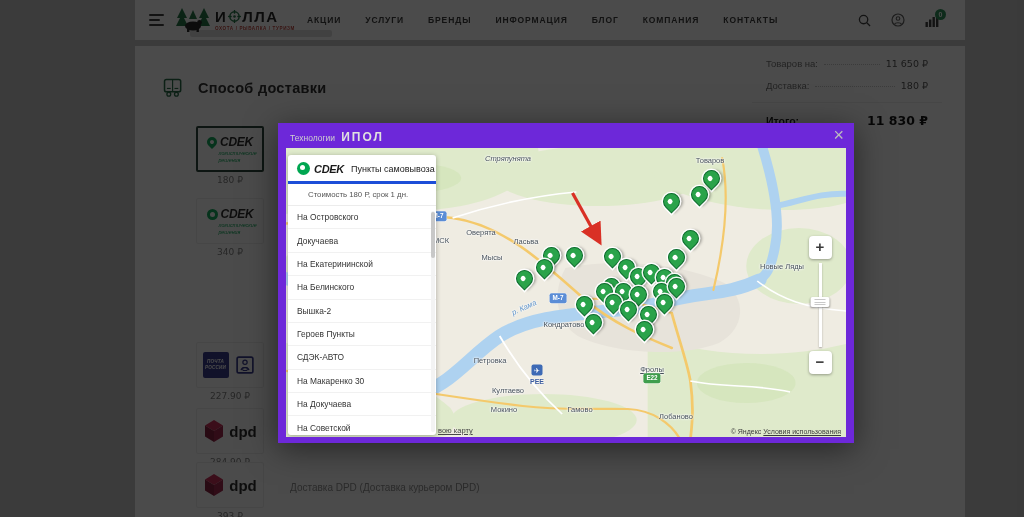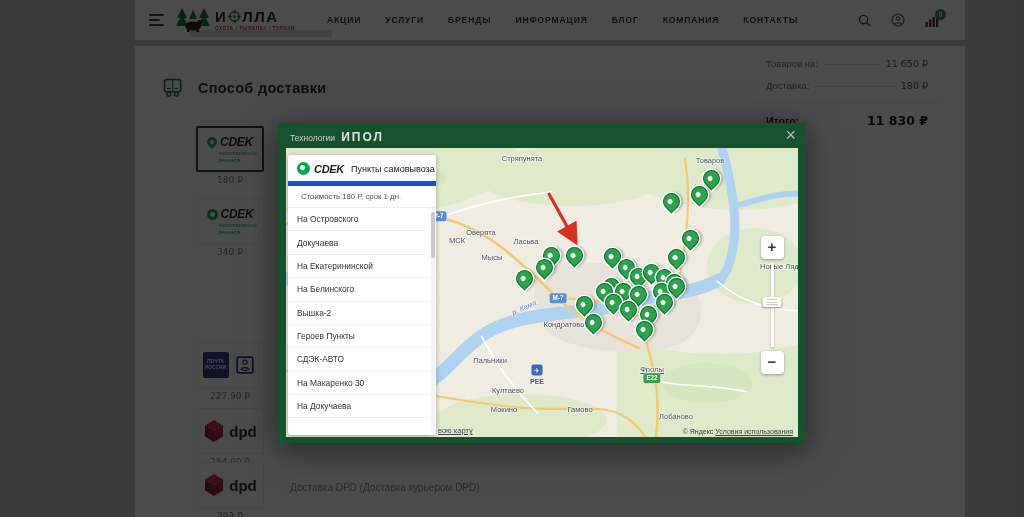--- a/index.html
+++ b/index.html
@@ -8,21 +8,21 @@
 
   
   header{position:absolute;left:135px;top:0;width:830px;height:40px;background:#fff;
          display:flex;align-items:center;z-index:1}
   .burger{margin:0 12px 0 14px;display:flex;flex-direction:column;gap:3px;cursor:pointer}
   .burger i{display:block;width:15px;height:2px;background:#333;border-radius:1px}
   .burger i:nth-child(2){width:11px}
   .logo{display:flex;align-items:center;gap:5px;cursor:pointer}
   .logo-title{font-weight:800;font-size:15px;letter-spacing:1.5px;color:#141414;display:flex;align-items:center;gap:1px;line-height:1}
   .logo-sub{font-size:4.6px;font-weight:700;color:#b9342c;letter-spacing:.6px;margin-top:2px}
-  nav{display:flex;gap:24px;margin-left:32px}
+  nav{display:flex;gap:24px;margin-left:12px}
   nav span{font-size:8.5px;font-weight:700;letter-spacing:.9px;color:#2d2d2d;cursor:pointer;white-space:nowrap}
   .hicons{margin-left:auto;margin-right:26px;display:flex;align-items:center;gap:20px}
   .hicon{position:relative;cursor:pointer;display:flex}
   .hbadge{position:absolute;right:-7px;top:-5px;width:11px;height:11px;border-radius:50%;
           background:#1e8a4e;color:#fff;font-size:7px;font-weight:700;line-height:11px;text-align:center}
 
   
   main{position:absolute;left:135px;top:46px;width:830px;height:471px;background:#fff;z-index:1}
   .dim-bar{position:absolute;left:55px;top:-16px;width:142px;height:7px;background:rgba(0,0,0,.14);border-radius:2px}
   .section-title{position:absolute;left:28px;top:32px;display:flex;align-items:center;gap:12px}
@@ -57,21 +57,21 @@
   .srow{display:flex;align-items:baseline;font-size:9.5px;color:#6b6b6b;margin-bottom:11px}
   .srow .leader{flex:1;border-bottom:1px dotted #c4c4c4;margin:0 6px;transform:translateY(-2px)}
   .srow .sval{color:#4a4a4a;font-family:"DejaVu Sans","Liberation Sans",sans-serif}
   .sdivider{border-top:1px solid #ededed;margin:10px -14px 10px -14px}
   .stotal{display:flex;justify-content:space-between;align-items:baseline}
   .stotal .tl{font-size:10.5px;font-weight:800;color:#111}
   .stotal .tv{font-size:12.5px;font-weight:800;color:#000;font-family:"DejaVu Sans","Liberation Sans",sans-serif}
 
   
   .overlay{position:absolute;inset:0;background:rgba(8,8,8,.73);z-index:5}
-  .modal{position:absolute;left:278px;top:123px;width:528px;height:320px;background:#14532d;z-index:10;
+  .modal{position:absolute;left:278px;top:123px;width:576px;height:320px;background:#6d28d9;z-index:10;
          box-shadow:0 6px 30px rgba(0,0,0,.5)}
   .wm{position:absolute;top:7px;left:12px;font-size:8.5px;color:#cfcfcf;display:flex;align-items:baseline;gap:6px}
   .wm b{font-size:12px;font-weight:800;letter-spacing:2px;color:#e0e0e0}
   .modal-close{position:absolute;top:3px;right:10px;font-size:18px;color:#bdbdbd;cursor:pointer;line-height:1}
 
   .map{position:absolute;left:8px;right:8px;top:25px;bottom:6px;background:#efece2;overflow:hidden;cursor:grab}
   .map-bg{position:absolute;inset:0;width:100%;height:100%}
   .map-layer{position:absolute;inset:0}
   .maplabel{position:absolute;transform:translate(-50%,0);font-size:7.5px;color:#46505a;white-space:nowrap;
             text-shadow:0 0 2px #fff,0 0 2px #fff,0 0 3px #fff}
@@ -100,21 +100,21 @@
   .map-attr{position:absolute;right:5px;bottom:2px;font-size:7px;color:#3c3c3c;z-index:5;white-space:nowrap}
   .map-attr u{cursor:pointer}
   .partial-link{position:absolute;left:152px;bottom:2px;font-size:7.5px;color:#474747;text-decoration:underline;z-index:5;cursor:pointer}
 
   
   .panel{position:absolute;left:2px;top:7px;width:148px;height:280px;background:#fff;border-radius:3px;
          box-shadow:0 1px 5px rgba(0,0,0,.3);z-index:6;overflow:hidden}
   .panel-head{display:flex;align-items:center;gap:4px;padding:7px 9px 6px 9px}
   .panel-brand{font-size:11px;font-weight:800;font-style:italic;color:#1a1a1a;letter-spacing:-.3px}
   .panel-title{font-size:9px;color:#222;margin-left:3px;white-space:nowrap}
-  .panel-sub{padding:6px 13px;border-top:5px solid #1d4ed8;font-size:7.8px;color:#555}
+  .panel-sub{padding:6px 20px;border-top:3px solid #1d4ed8;font-size:7.8px;color:#555}
   .plist{border-top:1px solid #ececec}
   .pitem{padding:6.2px 9px;font-size:8.4px;color:#333;border-bottom:1px solid #f1f1f1;cursor:pointer;white-space:nowrap}
   .pscroll{position:absolute;right:1px;top:56px;bottom:3px;width:4px;background:#f3f3f3;border-radius:2px}
   .pthumb{position:absolute;top:1px;left:0;width:4px;height:46px;background:#c8c8c8;border-radius:2px;cursor:pointer}
 </style>
 </head>
 <body>
 
 <header>
   <div class="burger">
@@ -339,28 +339,28 @@
       </g>
       <g stroke="#ffffff" fill="none" stroke-width="1.6">
         <path d="M152,70 C185,58 225,48 265,44"></path>
         <path d="M430,133 C452,152 475,160 511,163"></path>
         <path d="M195,188 C212,220 232,246 252,266"></path>
         <path d="M369,233 C400,240 430,236 460,244"></path>
       </g>
     </svg>
 
     <div class="map-layer">
-        <span class="maplabel" style="left: 236px; top: 6px;">Стряпунята</span>
+        <span class="maplabel" style="left: 222px; top: 6px; font-style: italic;">Стряпунята</span>
         <span class="maplabel" style="left: 424px; top: 8px;">Товаров</span>
         <span class="maplabel" style="left: 195px; top: 80px;">Оверята</span>
         <span class="maplabel" style="left: 240px; top: 89px;">Ласьва</span>
-        <span class="maplabel" style="left: 171px; top: 88px;">МСК</span>
+        <span class="maplabel" style="left: 155px; top: 88px;">МСК</span>
         <span class="maplabel" style="left: 206px; top: 105px;">Мысы</span>
         <span class="maplabel" style="left: 278px; top: 172px;">Кондратово</span>
-        <span class="maplabel" style="left: 204px; top: 208px;">Пальники</span>
+        <span class="maplabel" style="left: 204px; top: 208px;">Петровка</span>
         <span class="maplabel" style="left: 222px; top: 238px;">Култаево</span>
         <span class="maplabel" style="left: 218px; top: 257px;">Мокино</span>
         <span class="maplabel" style="left: 294px; top: 257px;">Гамово</span>
         <span class="maplabel" style="left: 366px; top: 217px; text-decoration: underline;">Фролы</span>
         <span class="maplabel" style="left: 390px; top: 264px;">Лобаново</span>
         <span class="maplabel" style="left: 496px; top: 114px;">Новые Ляды</span>
         <span class="maplabel water" style="left: 238px; top: 155px; transform: translate(-50%, 0px) rotate(-25deg);">р. Кама</span>
         <span class="roadbadge" style="left: 152px; top: 68px; background: rgb(91, 141, 214);">М-7</span>
         <span class="roadbadge" style="left: 272px; top: 150px; background: rgb(91, 141, 214);">М-7</span>
         <span class="roadbadge" style="left: 366px; top: 230px; background: rgb(63, 158, 77);">Е22</span>
@@ -436,20 +436,21 @@
       <div class="plist">
         <div class="pitem">На Островского</div>
         <div class="pitem">Докучаева</div>
         <div class="pitem">На Екатерининской</div>
         <div class="pitem">На Белинского</div>
         <div class="pitem">Вышка-2</div>
         <div class="pitem">Героев Пункты</div>
         <div class="pitem">СДЭК-АВТО</div>
         <div class="pitem">На Макаренко 30</div>
         <div class="pitem">На Докучаева</div>
+        <div class="pitem">На Советской</div>
 
       </div>
       <div class="pscroll">
           <div class="pthumb"></div>
         </div>
     </div>
   </div>
 </div>
 
 </body></html>

